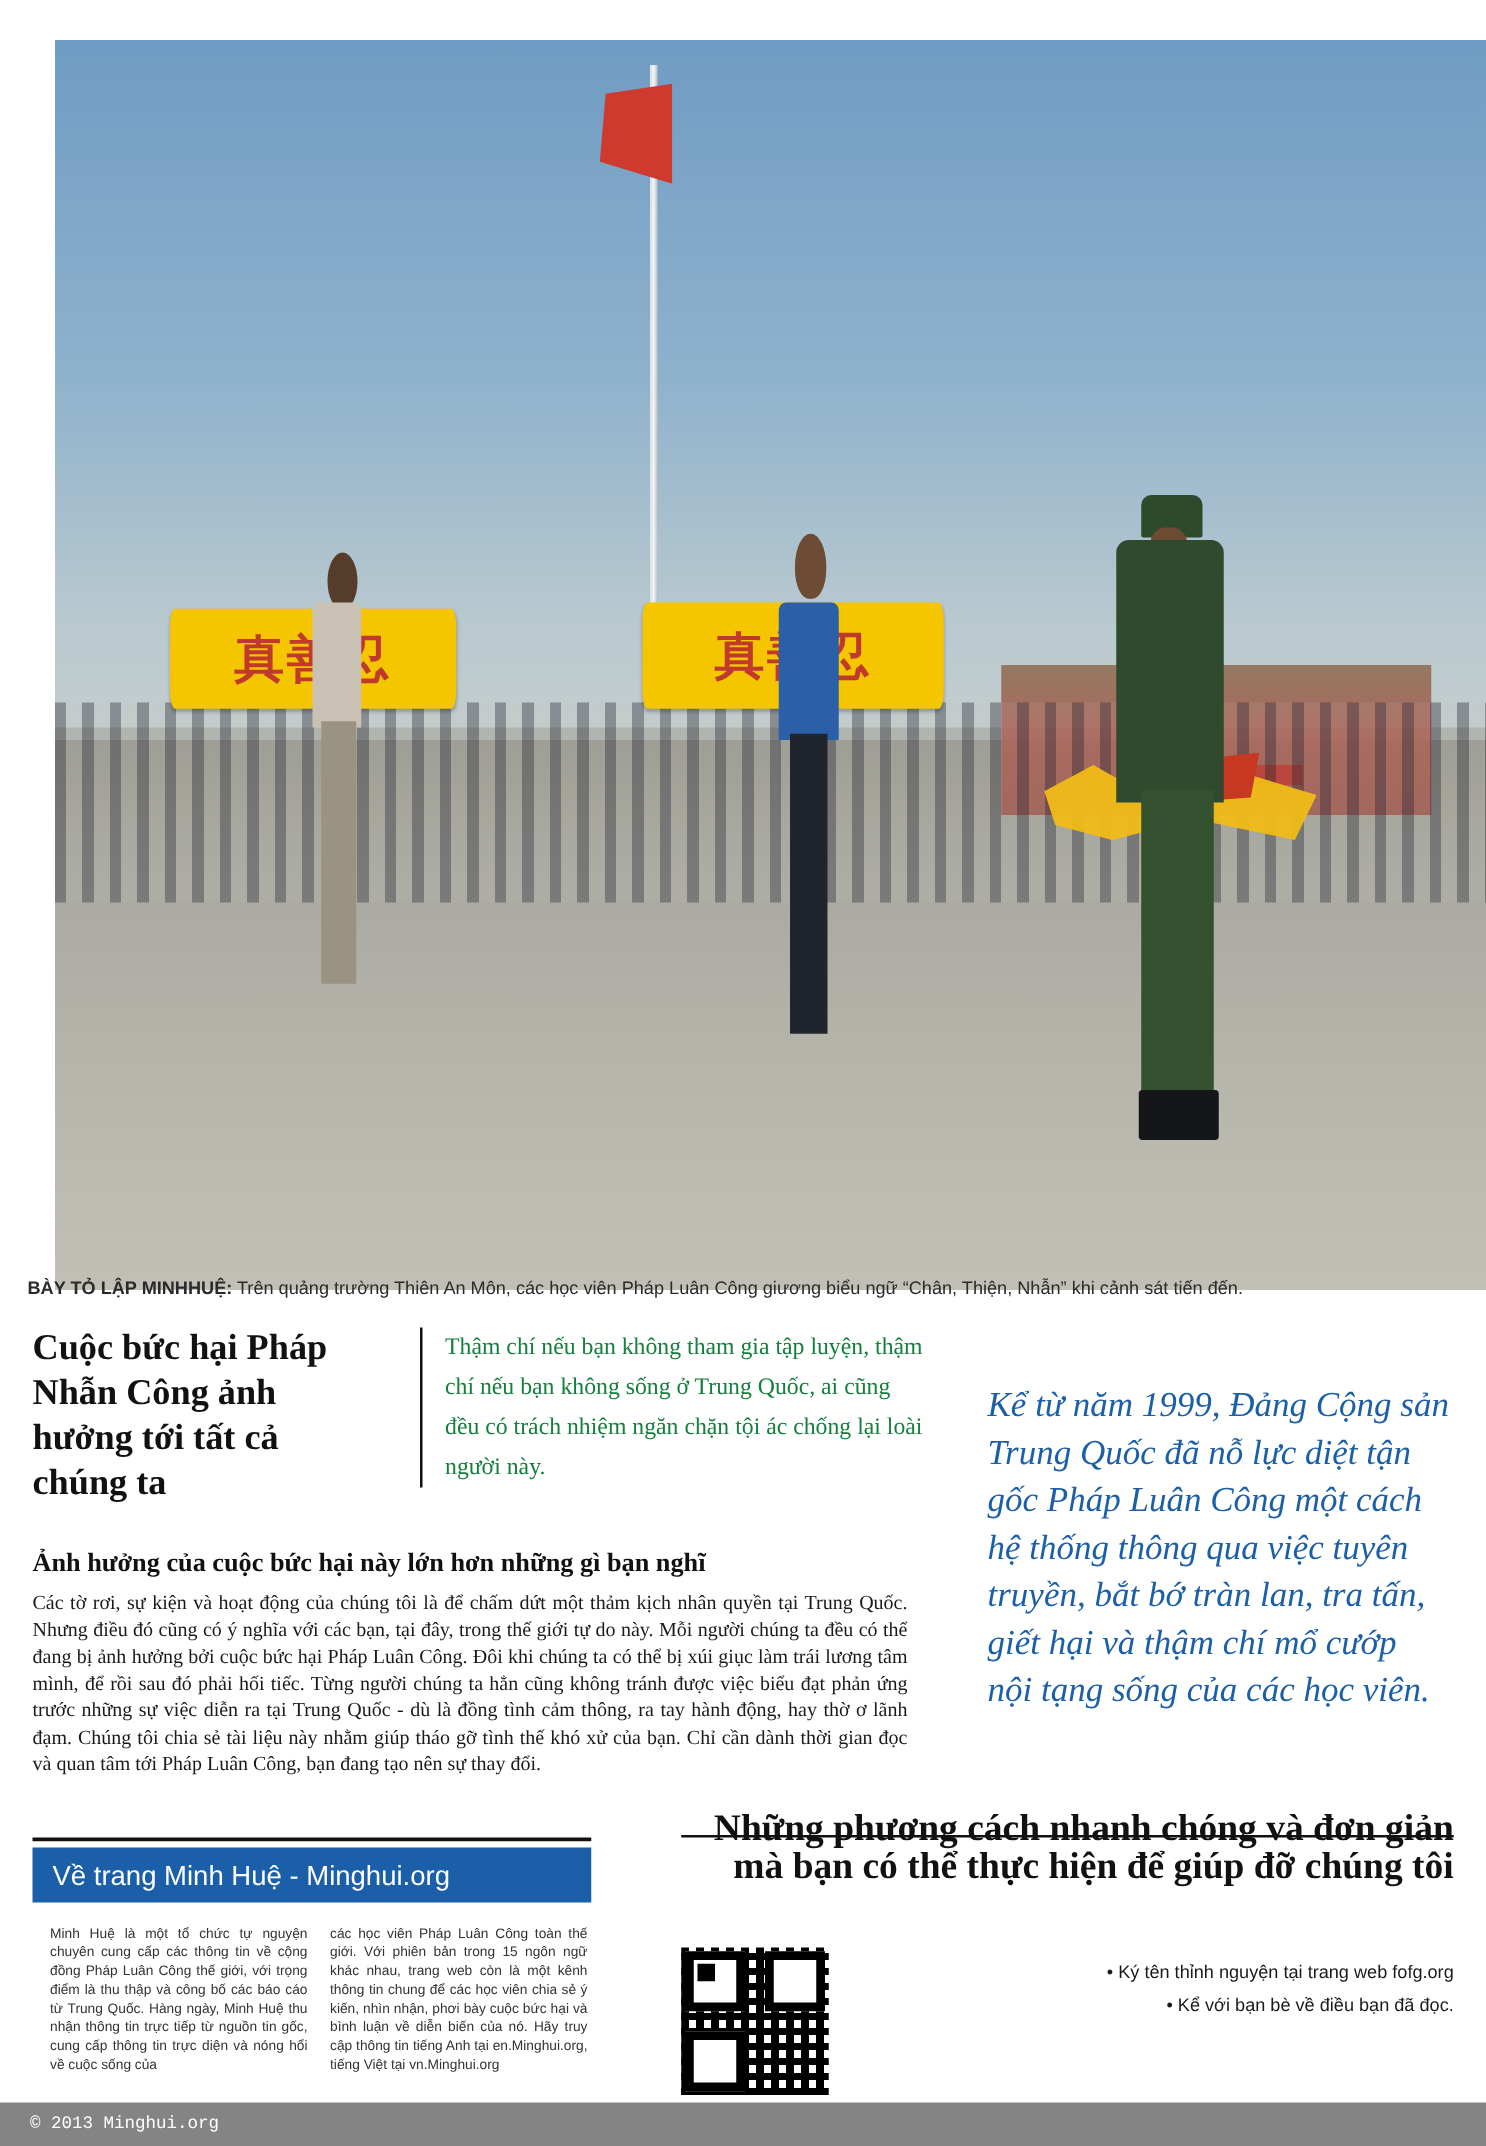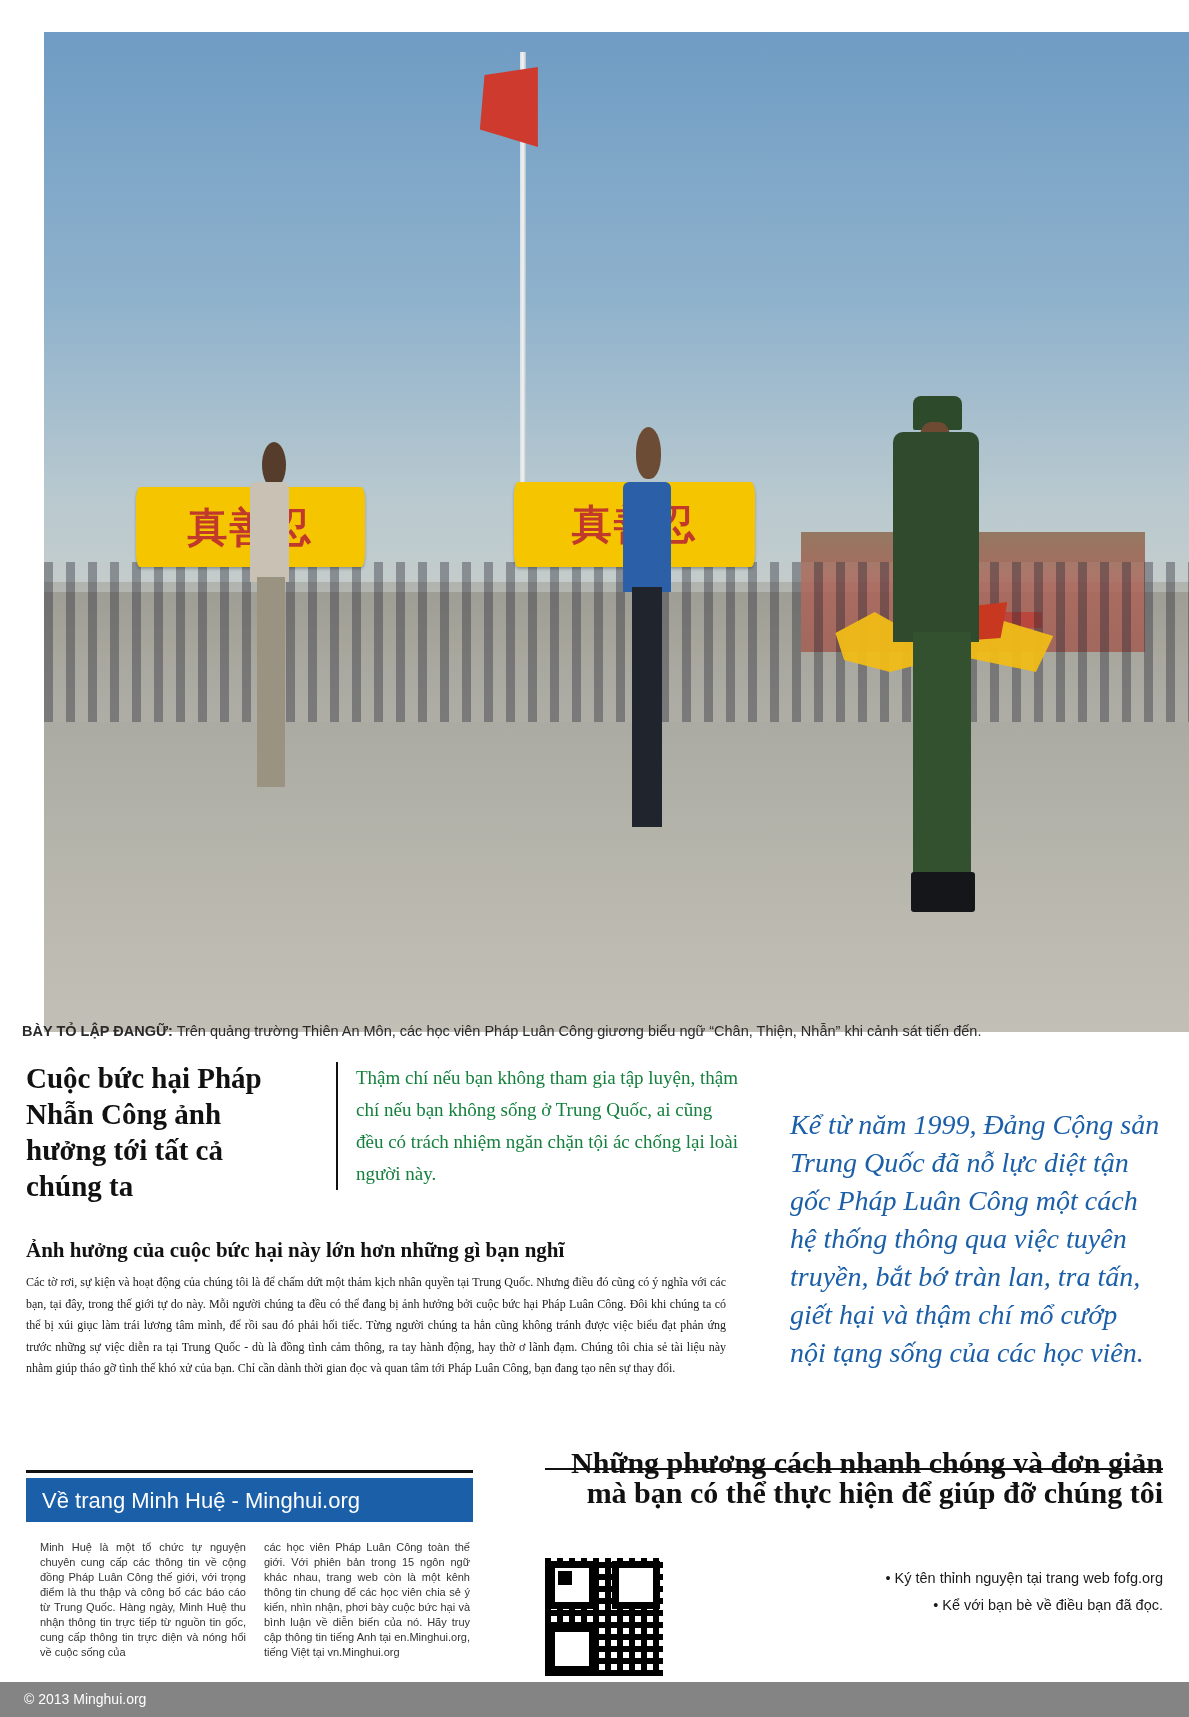--- a/index.html
+++ b/index.html
@@ -345,21 +345,21 @@
     font-size: 21px;
     font-weight: 700;
     color: #111;
   }
   .body-text {
     position: absolute;
     left: 26px;
     top: 1272px;
     width: 700px;
     font-family: "Liberation Serif", serif;
-    font-size: 12px;
+    font-size: 16px;
     line-height: 21.5px;
     text-align: justify;
     color: #1a1a1a;
   }
 
   .pull-quote {
     position: absolute;
     left: 336px;
     top: 1062px;
     width: 388px;
@@ -496,20 +496,21 @@
     top: 1682px;
     width: 1189px;
     height: 35px;
     background: #848484;
   }
   .footer span {
     color: #fff;
     font-size: 14px;
     padding: 9px 0 0 24px;
     display: block;
+    font-family: Liberation Mono, monospace;
   }
 </style>
 </head>
 <body>
 
 <div class="header">
 
   <div class="logo-block">
     <div class="logo-cjk">明慧</div>
     <div class="logo-latin">
@@ -555,21 +556,21 @@
 
     <div class="person officer-cap"></div>
     <div class="person officer-head"></div>
     <div class="person officer-body"></div>
     <div class="person officer-legs"></div>
     <div class="person officer-boots"></div>
   </div>
 </div>
 
 <div class="caption">
-  <b>BÀY TỎ LẬP ĐANGỮ:</b><span> Trên quảng trường Thiên An Môn, các học viên Pháp Luân Công giương biểu ngữ “Chân, Thiện, Nhẫn” khi cảnh sát tiến đến.</span>
+  <b>BÀY TỎ LẬP MINHHUỆ:</b><span> Trên quảng trường Thiên An Môn, các học viên Pháp Luân Công giương biểu ngữ “Chân, Thiện, Nhẫn” khi cảnh sát tiến đến.</span>
 </div>
 
 <div class="col-left">
   <div class="headline">Cuộc bức hại Pháp Nhẫn Công ảnh hưởng tới tất cả chúng ta</div>
 </div>
 
 <div class="pull-quote">Thậm chí nếu bạn không tham gia tập luyện, thậm chí nếu bạn không sống ở Trung Quốc, ai cũng đều có trách nhiệm ngăn chặn tội ác chống lại loài người này.</div>
 
 <div class="col-right-quote">Kể từ năm 1999, Đảng Cộng sản Trung Quốc đã nỗ lực diệt tận gốc Pháp Luân Công một cách hệ thống thông qua việc tuyên truyền, bắt bớ tràn lan, tra tấn, giết hại và thậm chí mổ cướp nội tạng sống của các học viên.</div>
 

